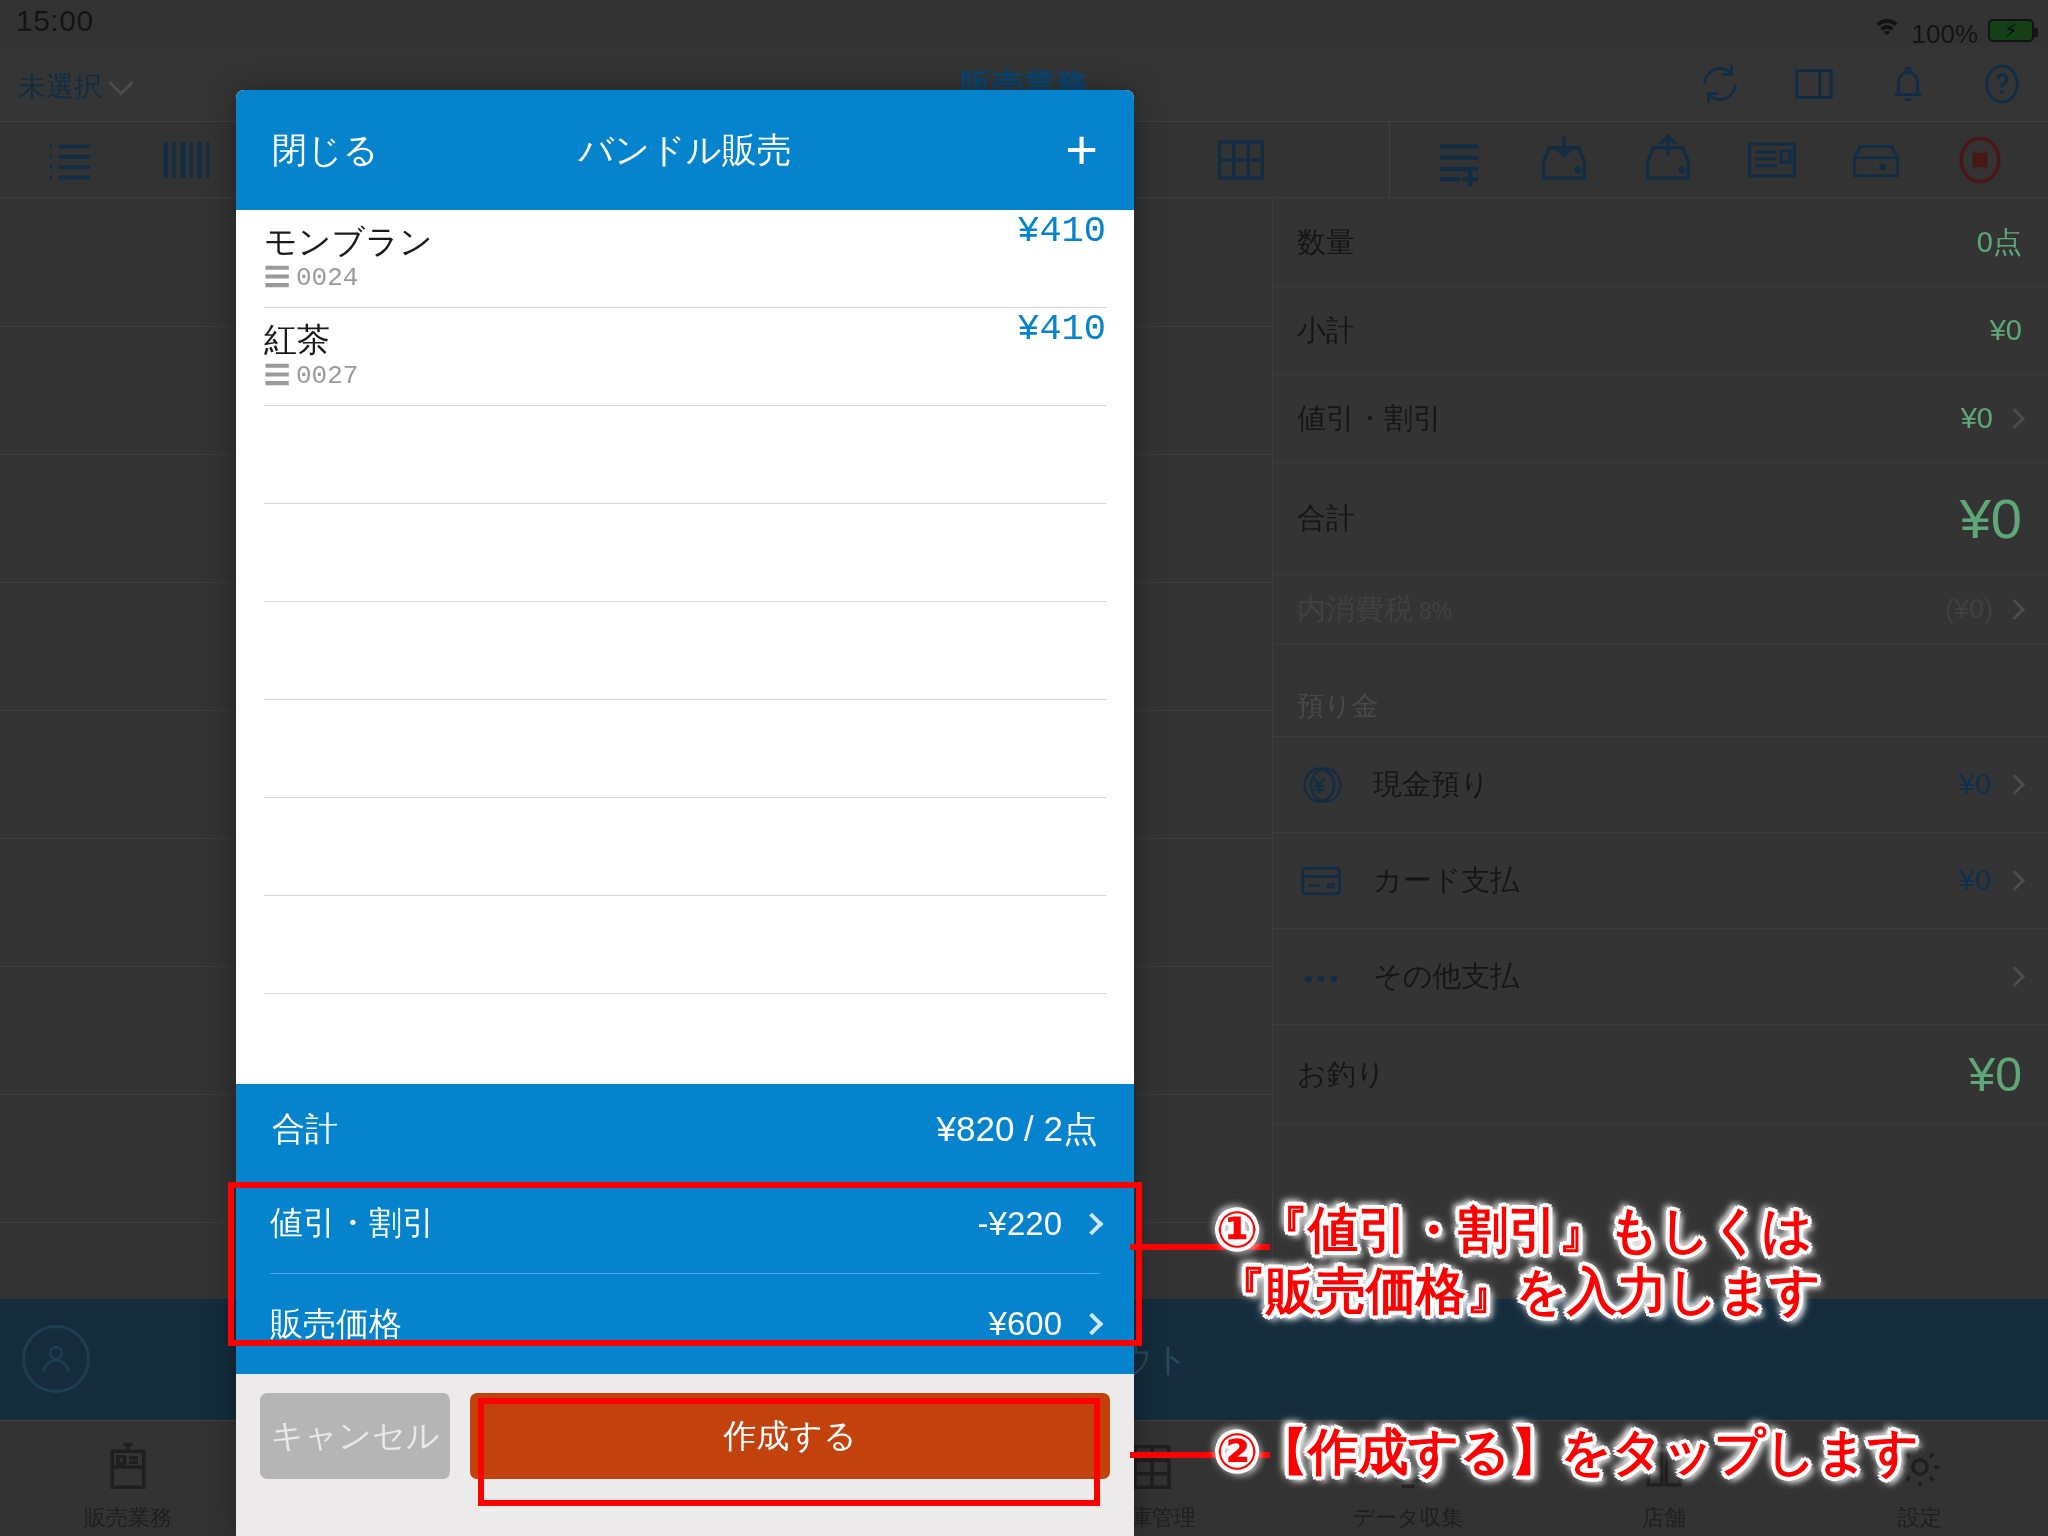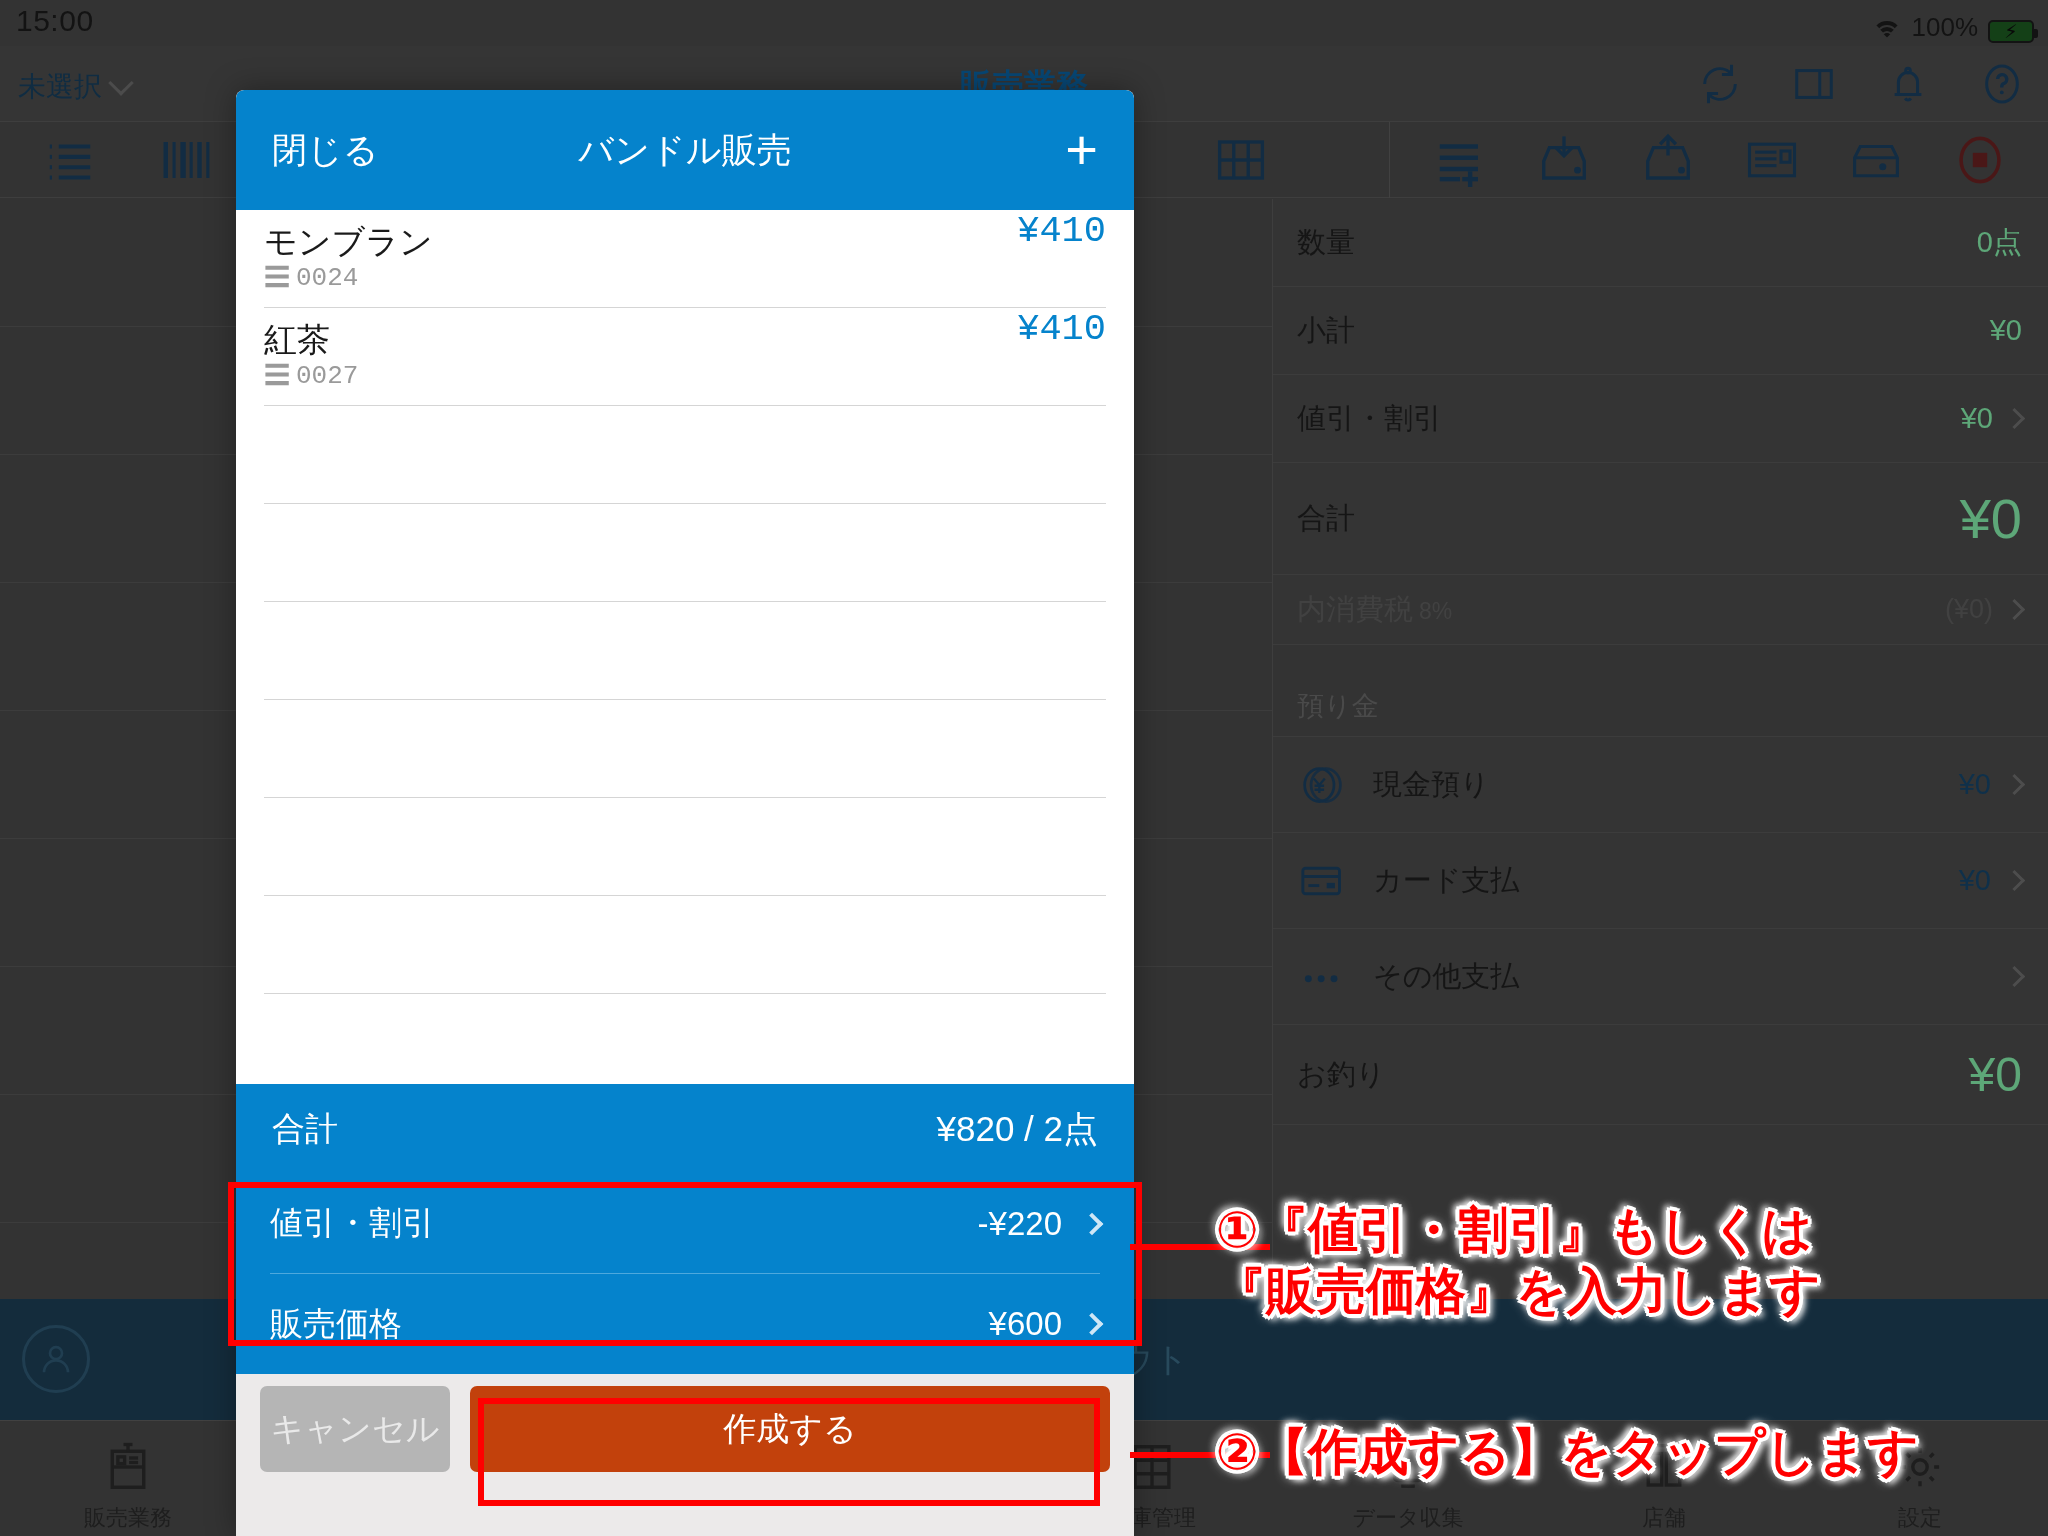--- a/index.html
+++ b/index.html
@@ -19,22 +19,22 @@
   .statusbar {
     position: absolute; top: 0; left: 0; width: 2048px; height: 46px;
     background: #4a4a4a;
     display: flex; align-items: center;
   }
   .sb-time {
     position: absolute; left: 16px; top: 4px;
     font-size: 30px; color: #1c1c1c; font-weight: 500; letter-spacing: .5px;
   }
   .sb-right {
-    position: absolute; right: 14px; top: 12px;
-    display: flex; align-items: flex-end; gap: 10px;
+    position: absolute; right: 14px; top: 19px;
+    display: flex; align-items: flex-start; gap: 10px;
     font-size: 26px; color: #1c1c1c;
   }
   .wifi { width: 30px; height: 22px; position: relative; }
   .wifi i {
     position: absolute; border: 4px solid #1c1c1c; border-bottom-color: transparent;
     border-left-color: transparent; border-right-color: transparent; border-radius: 50%;
     left: 50%; transform: translateX(-50%);
   }
   .wifi i:nth-child(1){ width: 30px; height: 30px; top: 0; }
   .wifi i:nth-child(2){ width: 19px; height: 19px; top: 6px; }
@@ -168,21 +168,21 @@
     padding:0 36px; color:#fff; font-size:33px;
   }
   .sum-total .v { margin-left:auto; font-size:35px; }
   .disc-block { background:#0583cc; }
   .disc-row { height:100px; display:flex; align-items:center; margin:0 34px;
     color:#fff; font-size:33px; }
   .disc-row.sepline { border-bottom:1px solid #4ea9dd; }
   .disc-row .v { margin-left:auto; display:flex;align-items:center;gap:22px; font-size:33px;}
   .chev-w { width:16px;height:16px;border-top:4px solid #cfe7f6;border-right:4px solid #cfe7f6;
     transform:rotate(45deg); }
-  .sheet-foot { height:112px; background:#eceaea; display:flex; align-items:flex-start;
+  .sheet-foot { height:112px; background:#eceaea; display:flex; align-items:center;
     padding:12px 24px 0 24px; gap:20px; }
   .btn-cancel { width:190px; height:86px; background:#b5b5b5; border:none; border-radius:7px;
     color:#e9e9e9; font-size:33px; font-family:inherit; }
   .btn-create { flex:1; height:86px; background:#c2410c; border:none; border-radius:7px;
     color:#fff; font-size:33px; font-family:inherit; }
 
   
   .hl { position:absolute; border:6px solid #ff0000; pointer-events:none; }
   .hl-disc { left:228px; top:1182px; width:914px; height:164px; }
   .hl-create { left:478px; top:1398px; width:622px; height:108px; }

